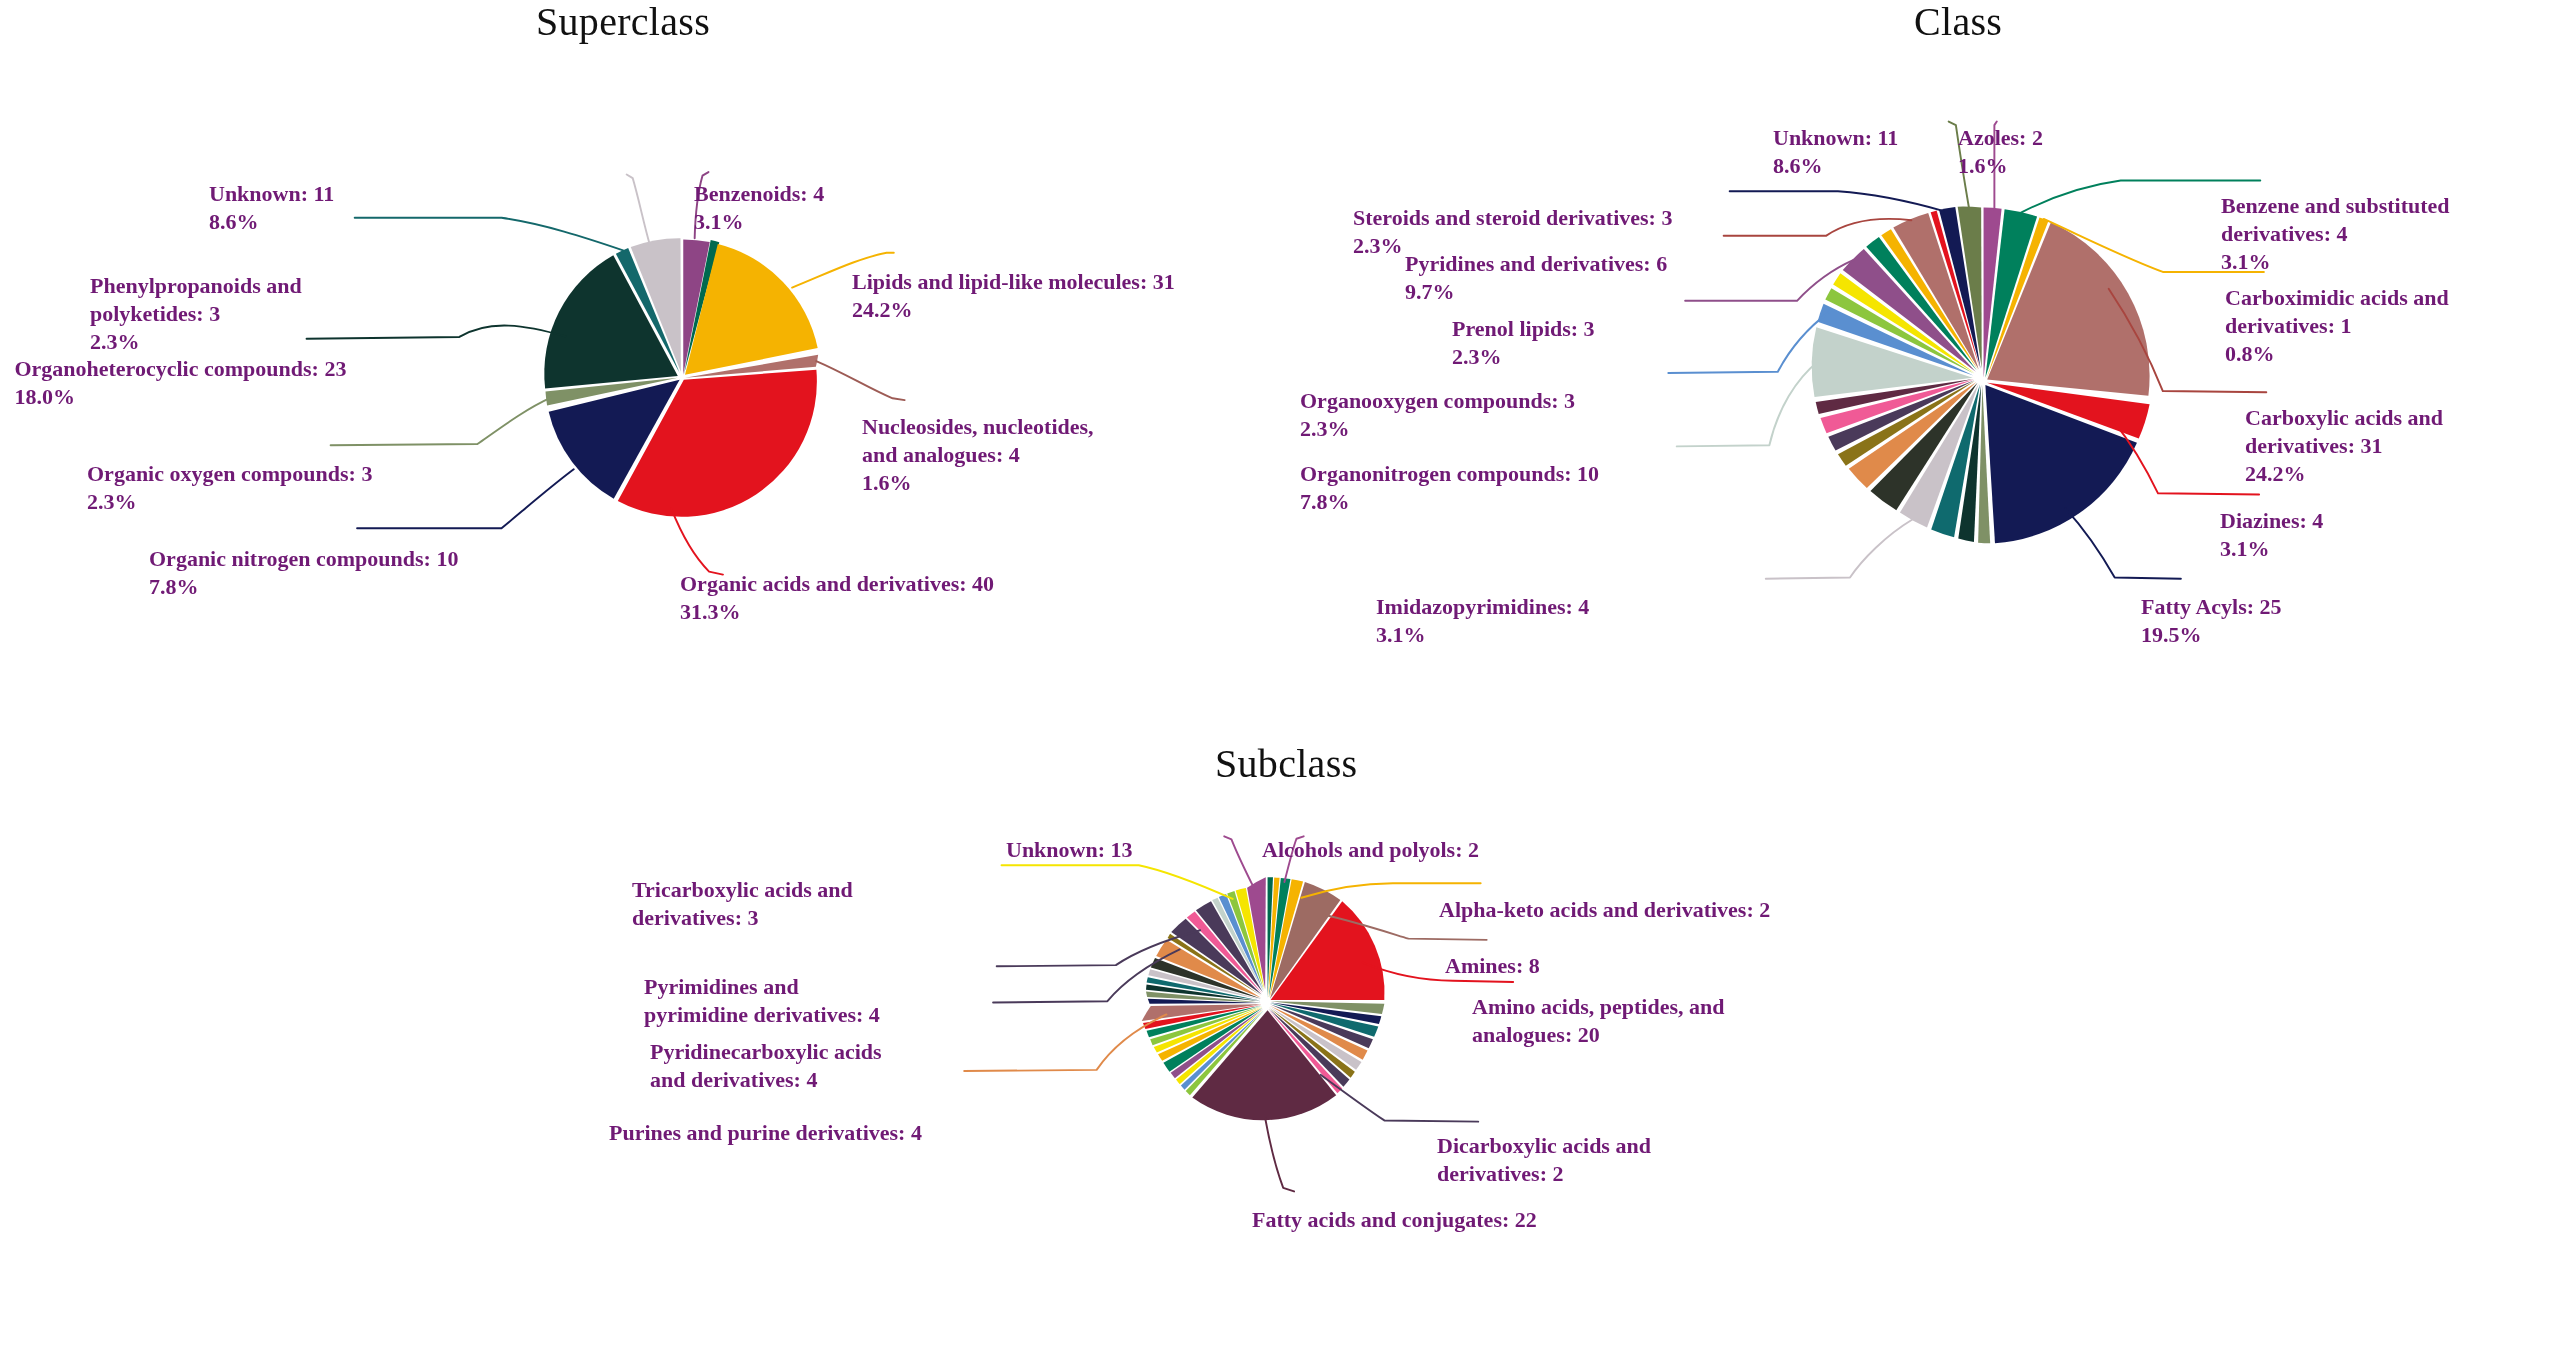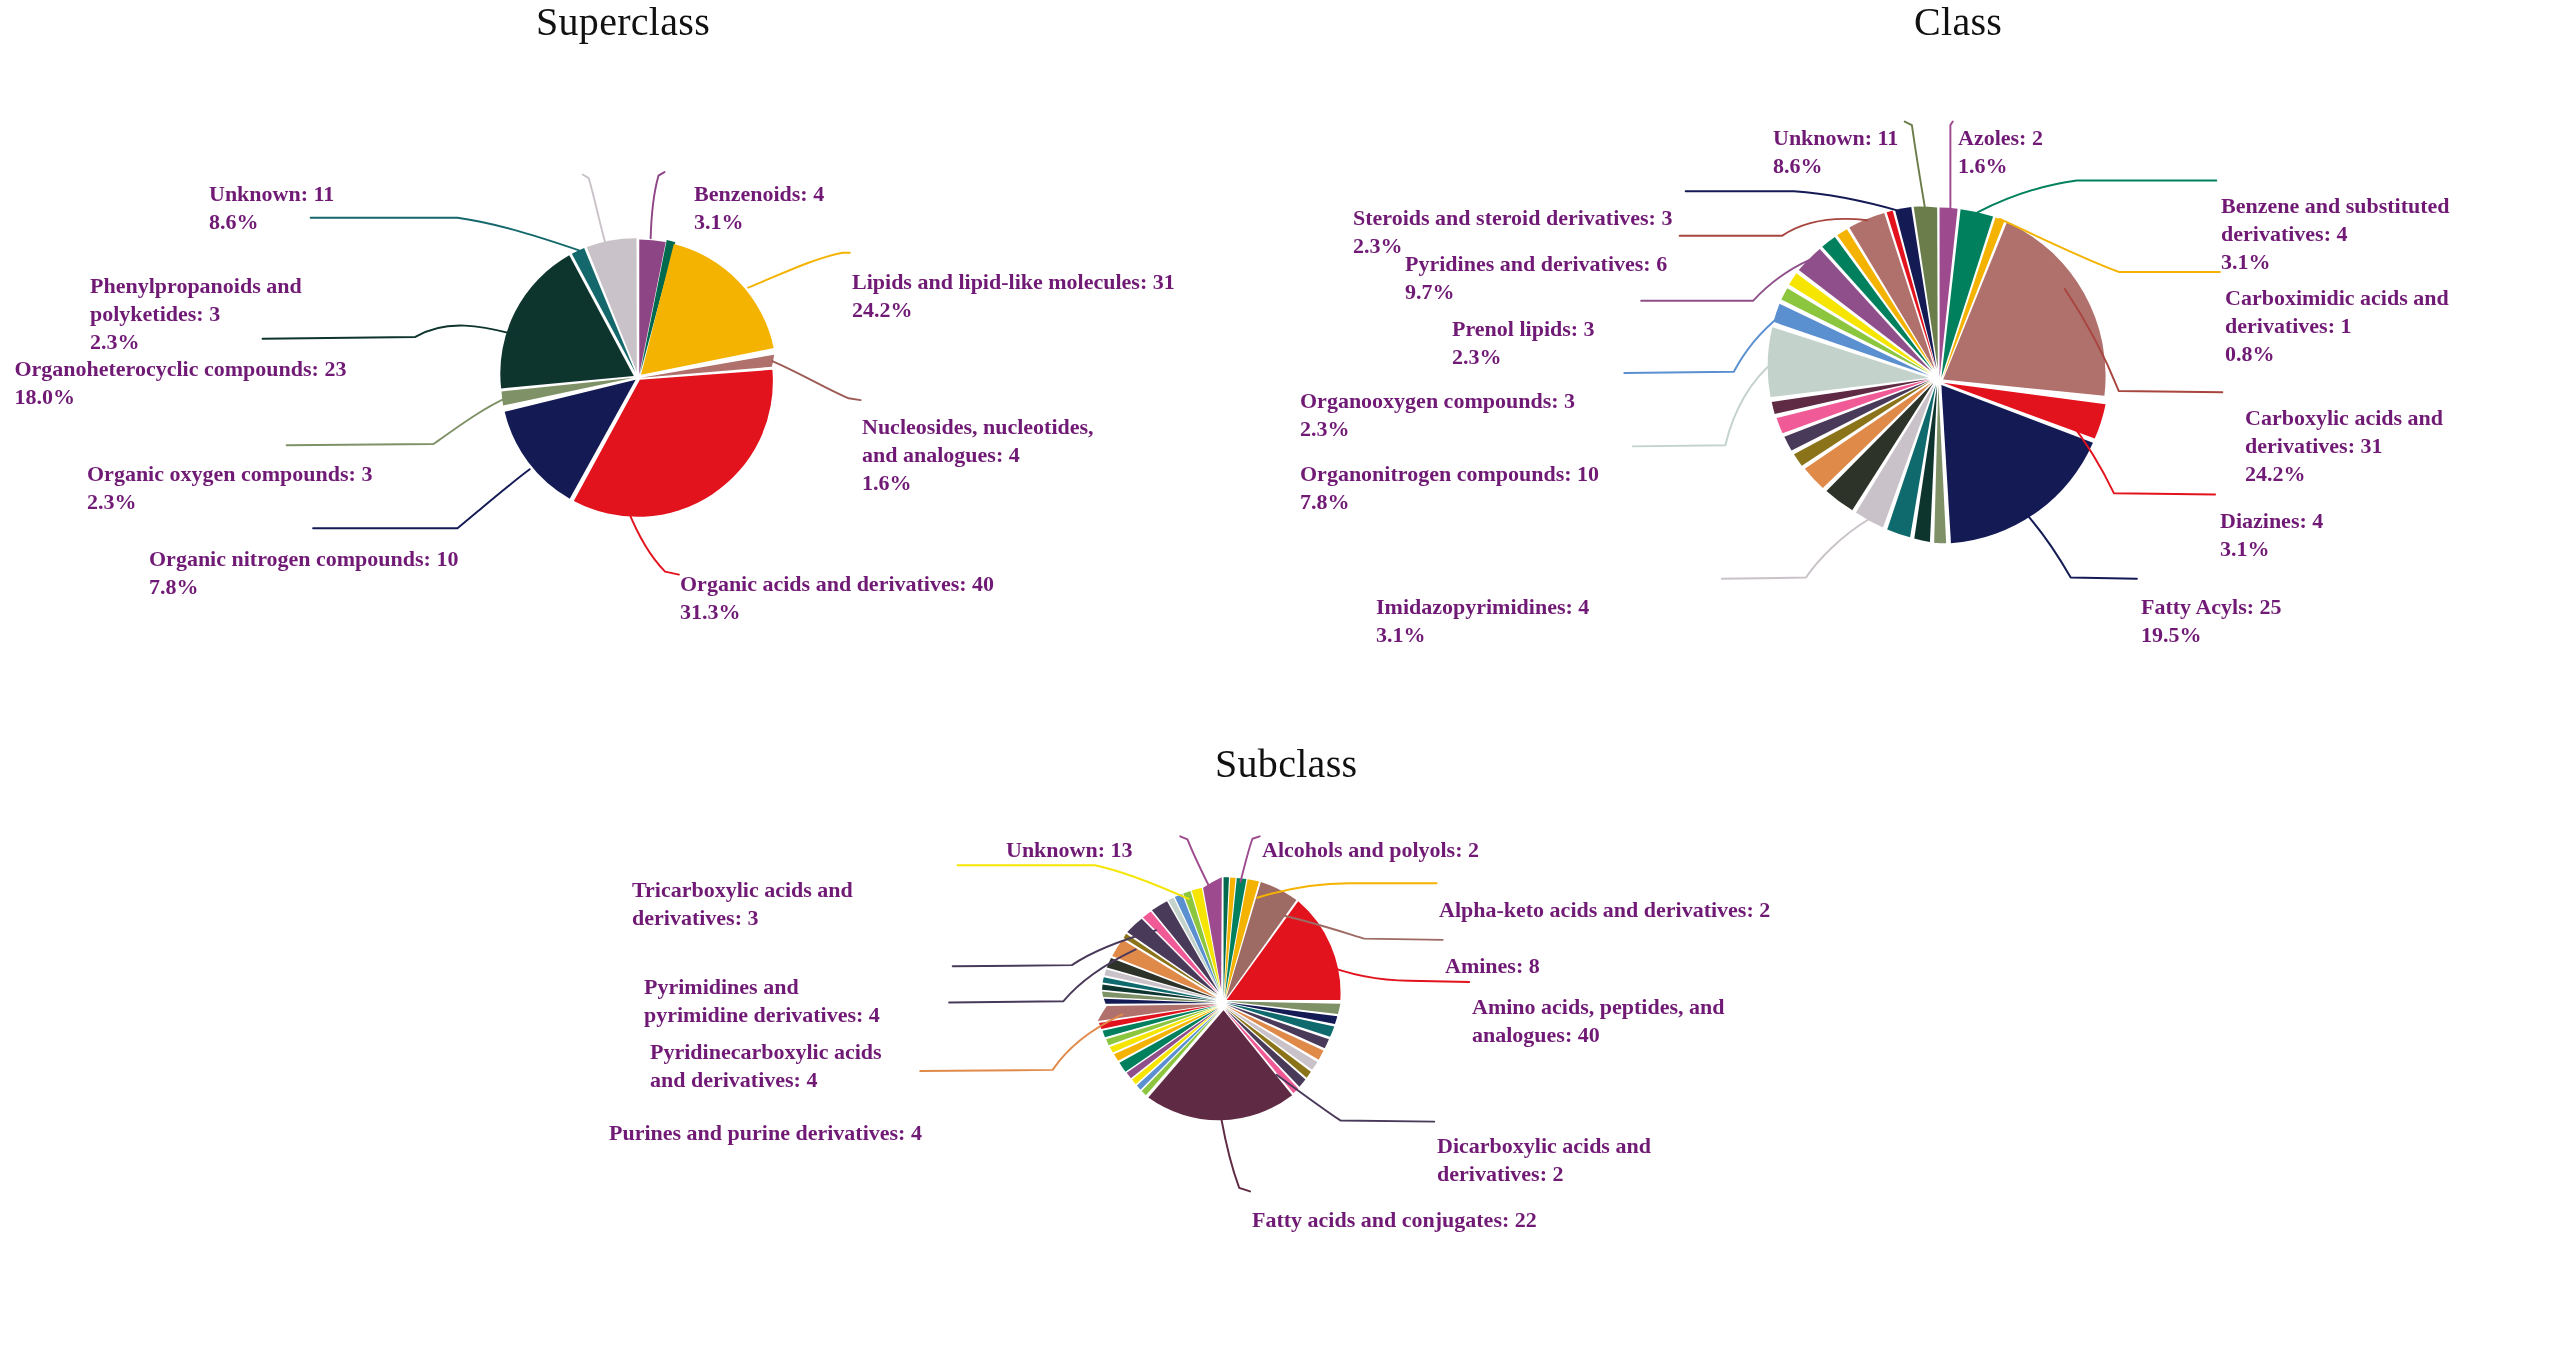--- a/index.html
+++ b/index.html
@@ -1,21 +1,21 @@
 <!DOCTYPE html>
 <html style="font-size:9.6px"><head>
 <meta charset="utf-8">
 <style>
   html,body{margin:0;padding:0;background:#ffffff;}
   body{
     width:2576px;height:1364px;position:relative;overflow:hidden;
     font-family:"Liberation Serif","DejaVu Serif",serif;
     color:#000;
   }
-  .panel{position:absolute;}
+  .panel{position:absolute;padding-left:44px;}
   .chart-title{
     position:absolute;
     font-family:"Liberation Serif","DejaVu Serif",serif;
     font-weight:400;
     font-size:40px;
     letter-spacing:0.3px;
     white-space:nowrap;
     color:#111;
   }
   .pie-svg{position:absolute;overflow:visible;}
@@ -354,21 +354,21 @@
     <span>Amines: 8</span>
   </div>
 
   <div class="lbl" style="left:102px;top:205px;">
     <span>Pyrimidines and
 pyrimidine derivatives: 4</span>
   </div>
 
   <div class="lbl" style="left:930px;top:225px;">
     <span>Amino acids, peptides, and
-analogues: 40</span>
+analogues: 20</span>
   </div>
 
   <div class="lbl" style="left:108px;top:270px;">
     <span>Pyridinecarboxylic acids
 and derivatives: 4</span>
   </div>
 
   <div class="lbl" style="left:67px;top:351px;">
     <span>Purines and purine derivatives: 4</span>
   </div>

